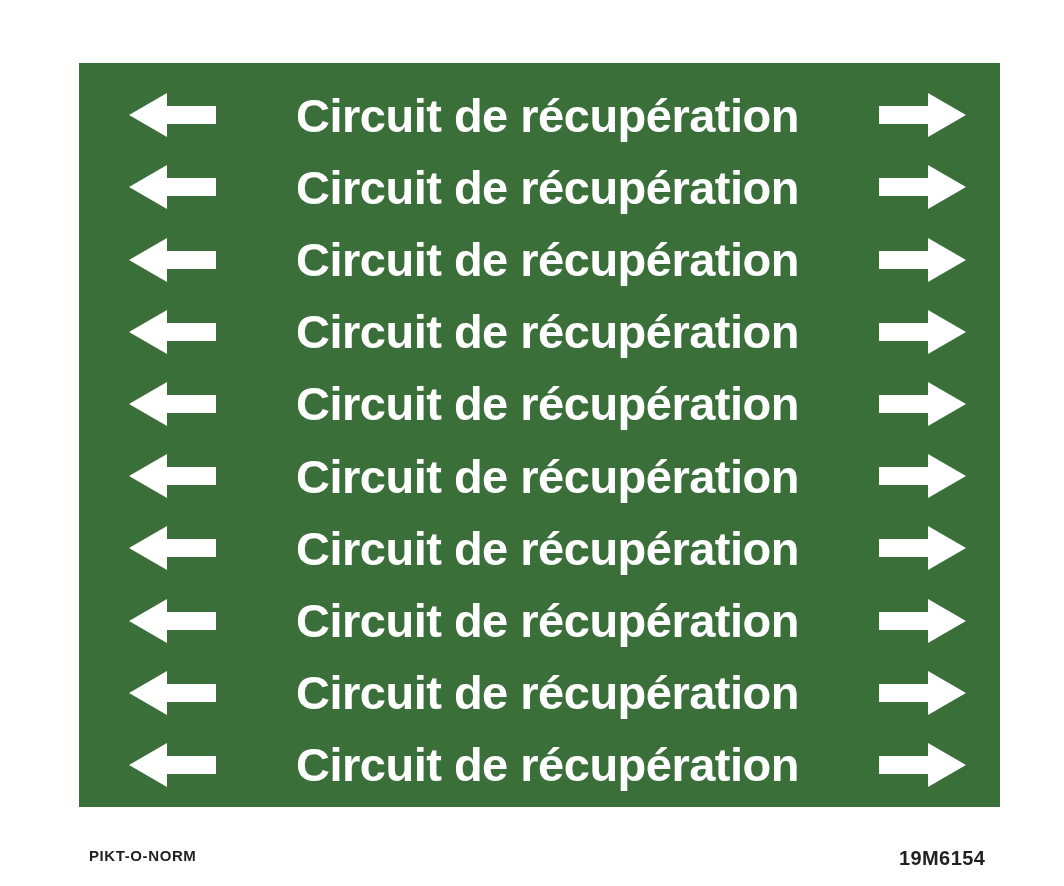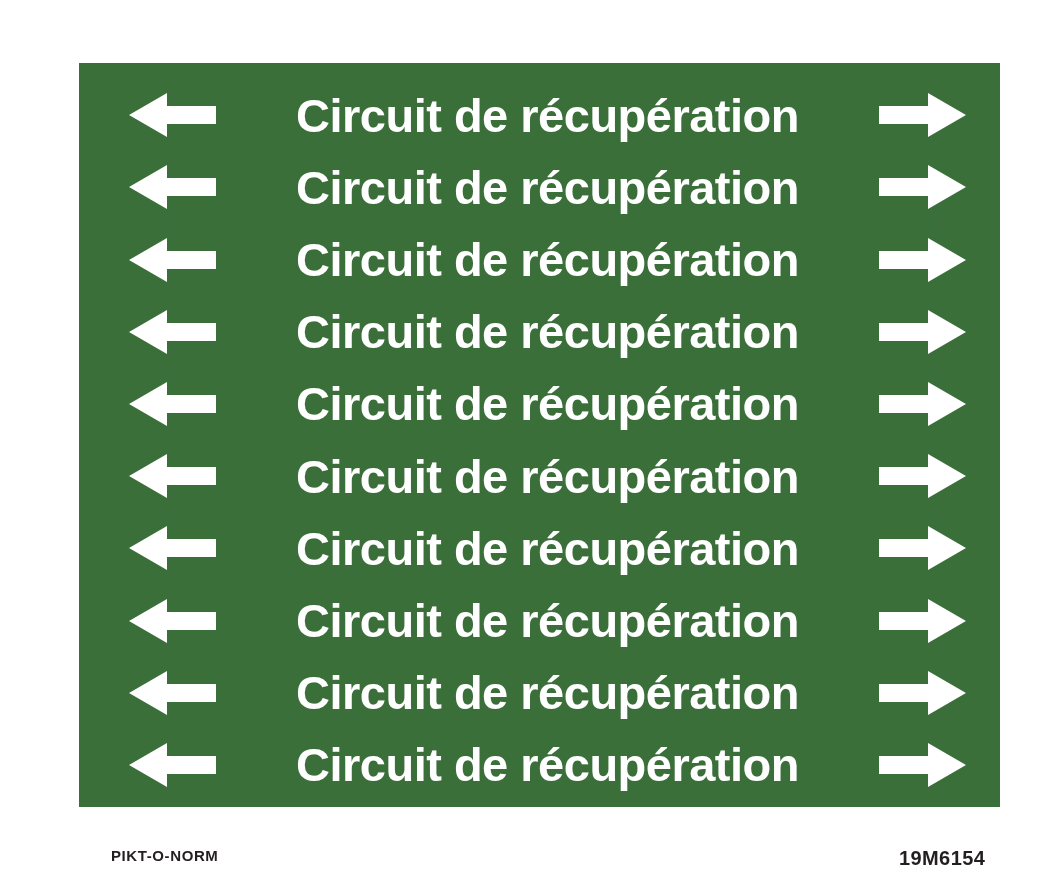--- a/index.html
+++ b/index.html
@@ -34,21 +34,21 @@
     text-align:center;
     color:var(--marker-text);
     font-size:47px;
     font-weight:bold;
     letter-spacing:-0.5px;
     line-height:1;
     white-space:nowrap;
   }
   .footer-brand{
     position:absolute;
-    left:111px;top:847px;
+    left:89px;top:847px;
     color:var(--footer-text);
     font-size:15px;
     font-weight:bold;
     letter-spacing:0.6px;
   }
   .footer-code{
     position:absolute;
     left:899px;top:847px;
     color:var(--footer-text);
     font-size:20px;

